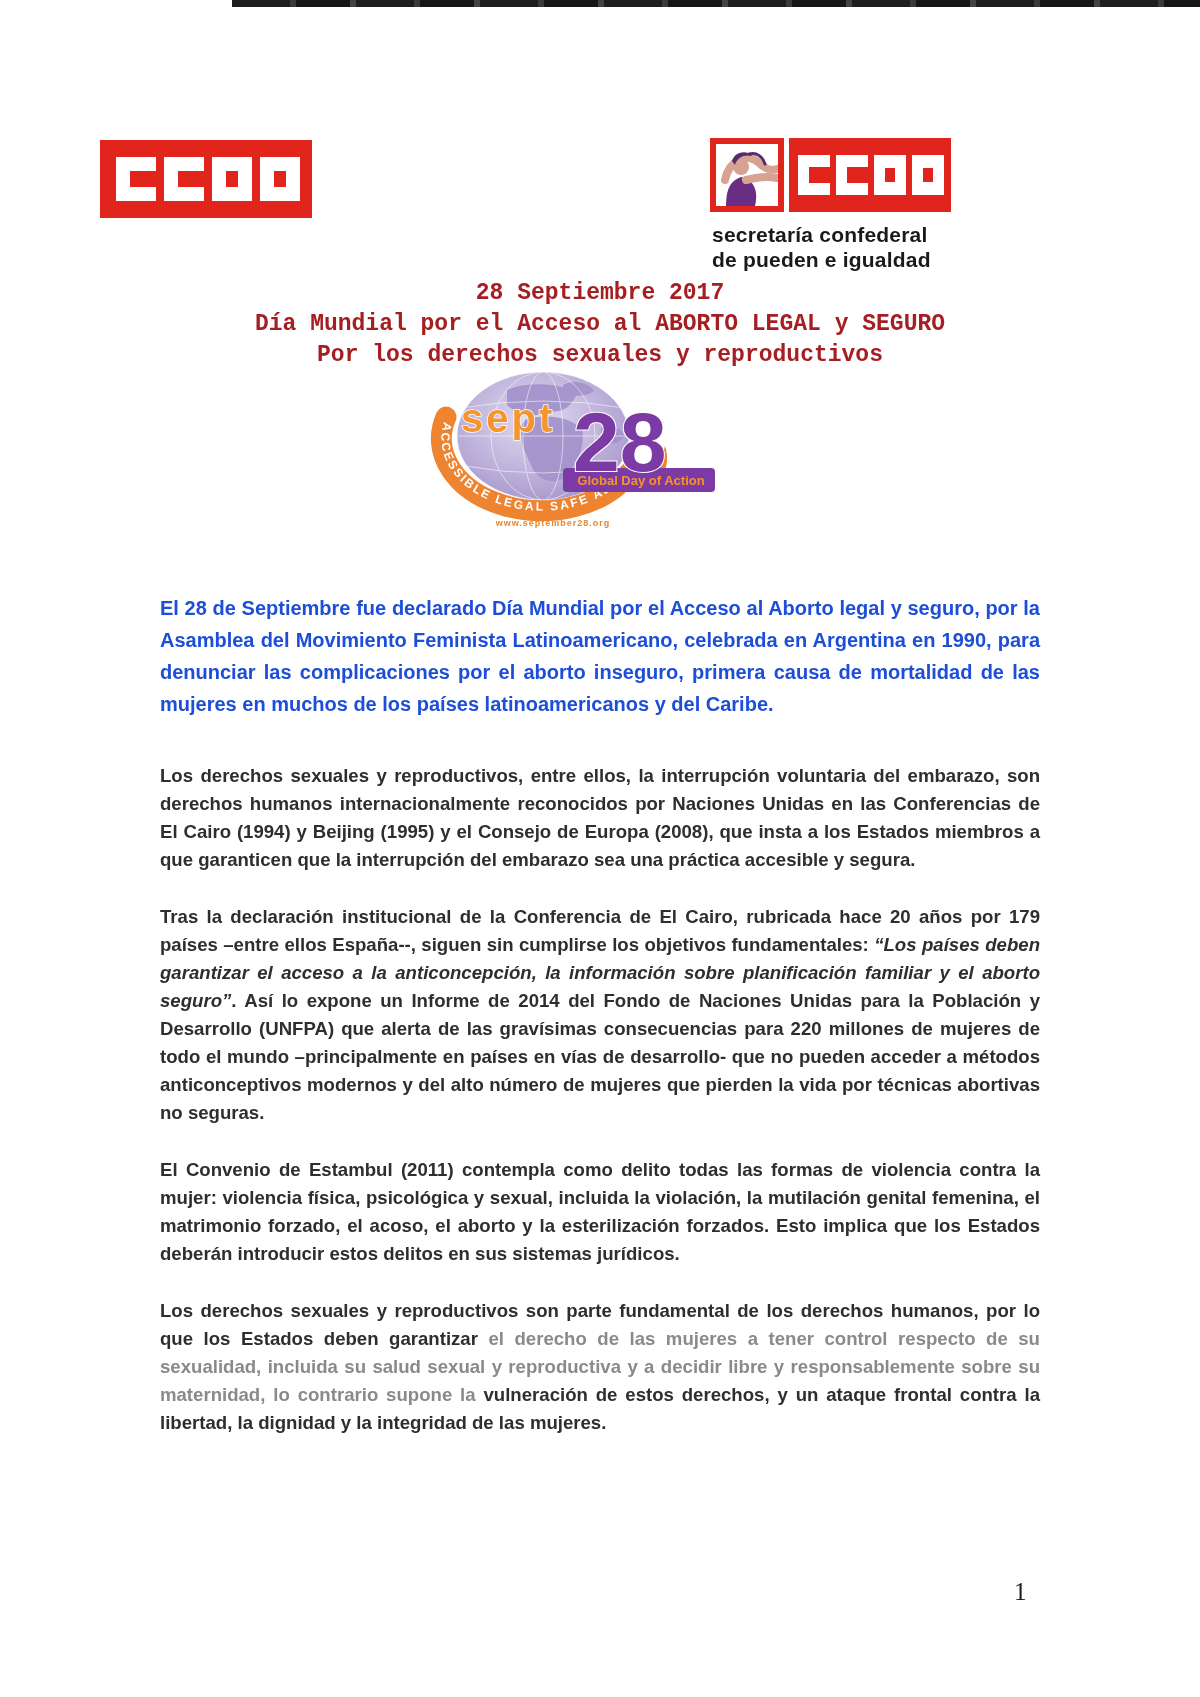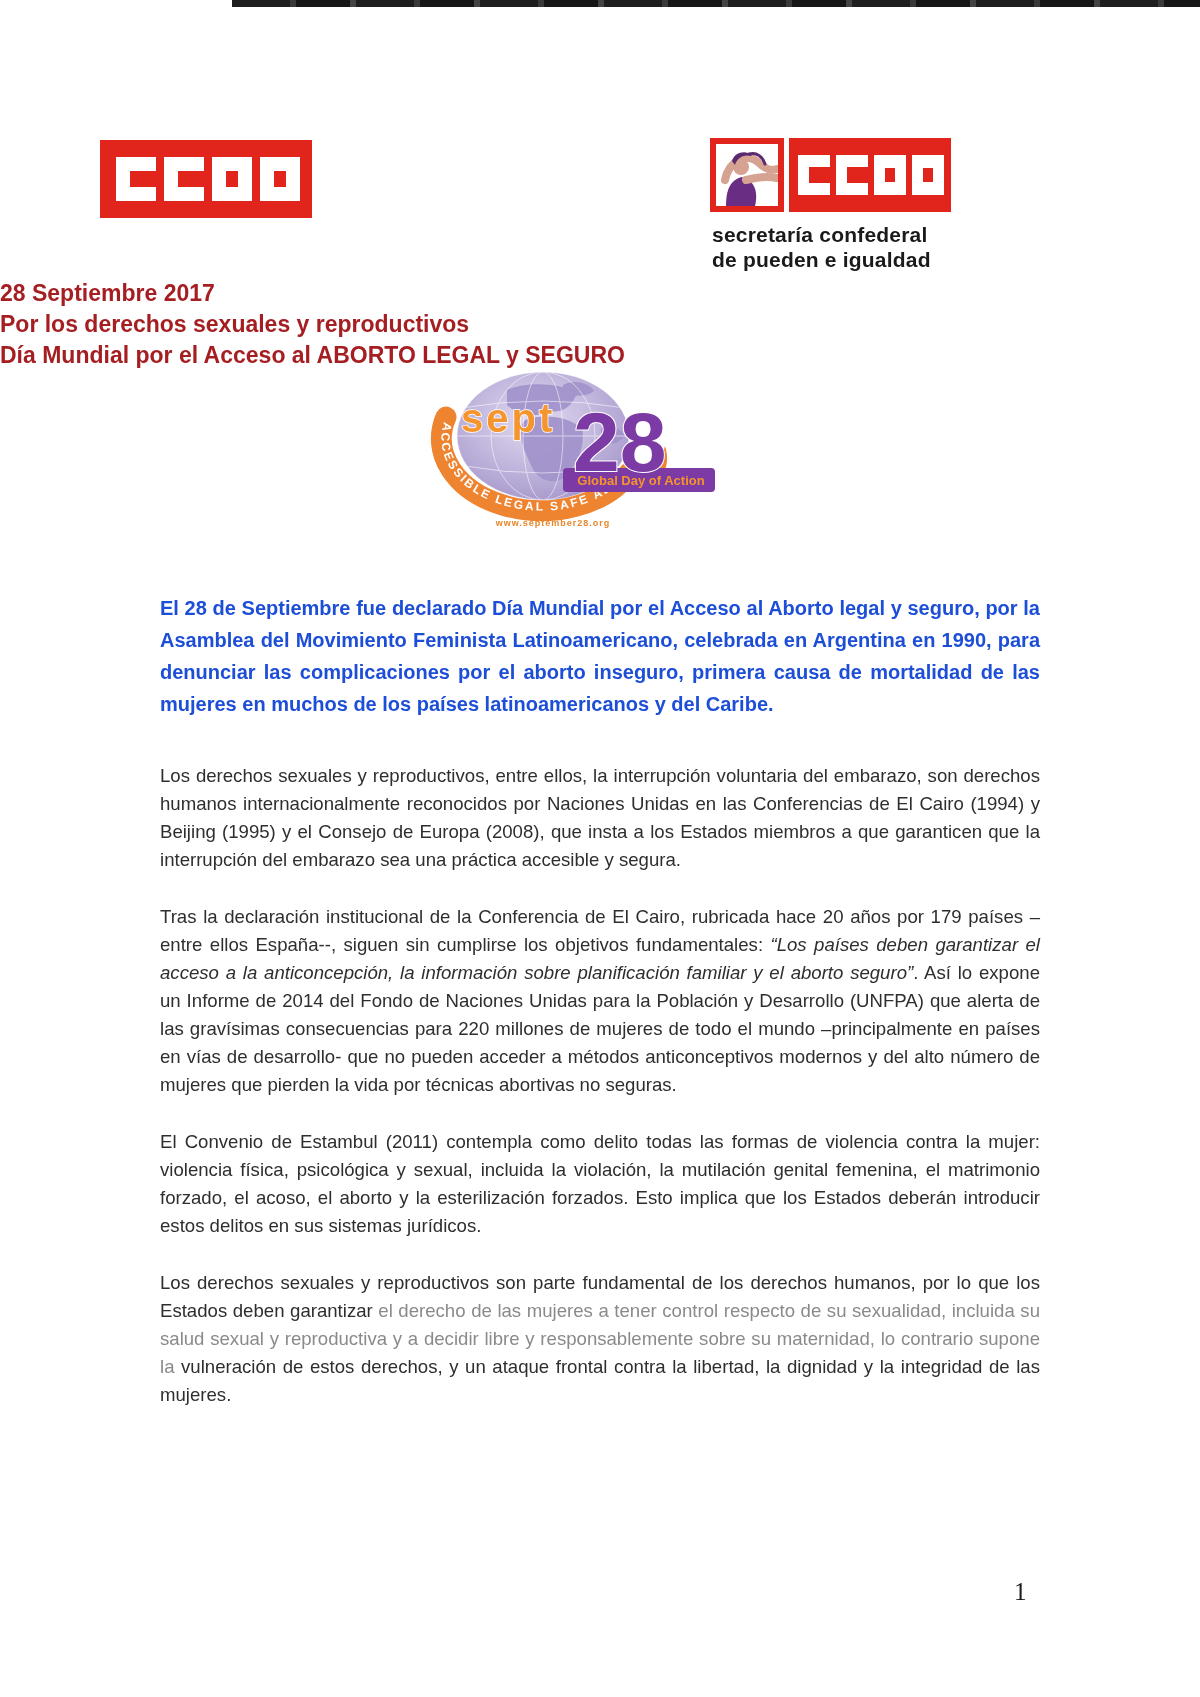--- a/index.html
+++ b/index.html
@@ -28,36 +28,36 @@
   }
   .logo-right-subtitle {
     position: absolute; left: 712px; top: 222px;
     font-weight: bold; font-size: 21px; line-height: 25px; color: #1a1a1a;
     letter-spacing: 0.2px; white-space: nowrap;
   }
 
   
   .headline {
     position: absolute; left: 0; top: 278px; width: 1200px;
-    text-align: left; color: #a51e22; font-weight: bold;
-    font-size: 23px; line-height: 31px;
+    text-align: center; color: #a51e22; font-weight: bold;
+    font-size: 23px; line-height: 31px; font-family: Liberation Mono, monospace;
   }
 
   
   .sept28 { position: absolute; left: 415px; top: 368px; width: 310px; height: 164px; }
 
   
   .text-col { position: absolute; left: 160px; top: 592px; width: 880px; }
   .intro {
     color: #1d4ed8; font-weight: bold; font-size: 20px; line-height: 32px;
     text-align: justify; margin: 0 0 42px 0;
   }
   .para {
     color: #2e2e2e; font-size: 18.6px; line-height: 28px;
-    text-align: justify; margin: 0 0 29px 0;
+    text-align: justify; margin: 0 0 29px 0; font-weight: bold;
   }
   .seg-italic { font-style: italic; }
   .seg-gray { color: #8a8a8a; }
 
   .page-number {
     position: absolute; left: 1014px; top: 1578px;
     font-family: "Liberation Serif", serif; font-size: 25px; color: #1c1c1c;
   }
 </style>
 </head>
@@ -94,22 +94,22 @@
       <path fill-rule="evenodd" d="M123 17 h32 v40 h-32 z M134 30 h10 v14 h-10 z" fill="#fff"></path>
     </svg>
   </div>
   <div class="logo-right-subtitle">
     <div>secretaría confederal</div>
     <div>de pueden e igualdad</div>
   </div>
 
   <div class="headline">
     <div>28 Septiembre 2017</div>
+    <div>Día Mundial por el Acceso al ABORTO LEGAL y SEGURO</div>
     <div>Por los derechos sexuales y reproductivos</div>
-    <div>Día Mundial por el Acceso al ABORTO LEGAL y SEGURO</div>
   </div>
 
   <svg class="sept28" viewBox="0 0 310 164" role="img">
     <defs>
       <radialGradient id="glav" cx="45%" cy="38%" r="75%">
         <stop offset="0%" stop-color="#e2dcf1"></stop>
         <stop offset="70%" stop-color="#b3a6d4"></stop>
         <stop offset="100%" stop-color="#9c8dc4"></stop>
       </radialGradient>
       <path id="bandpath" d="M 31 49 A 100 72 0 0 0 215 104" fill="none"></path>

